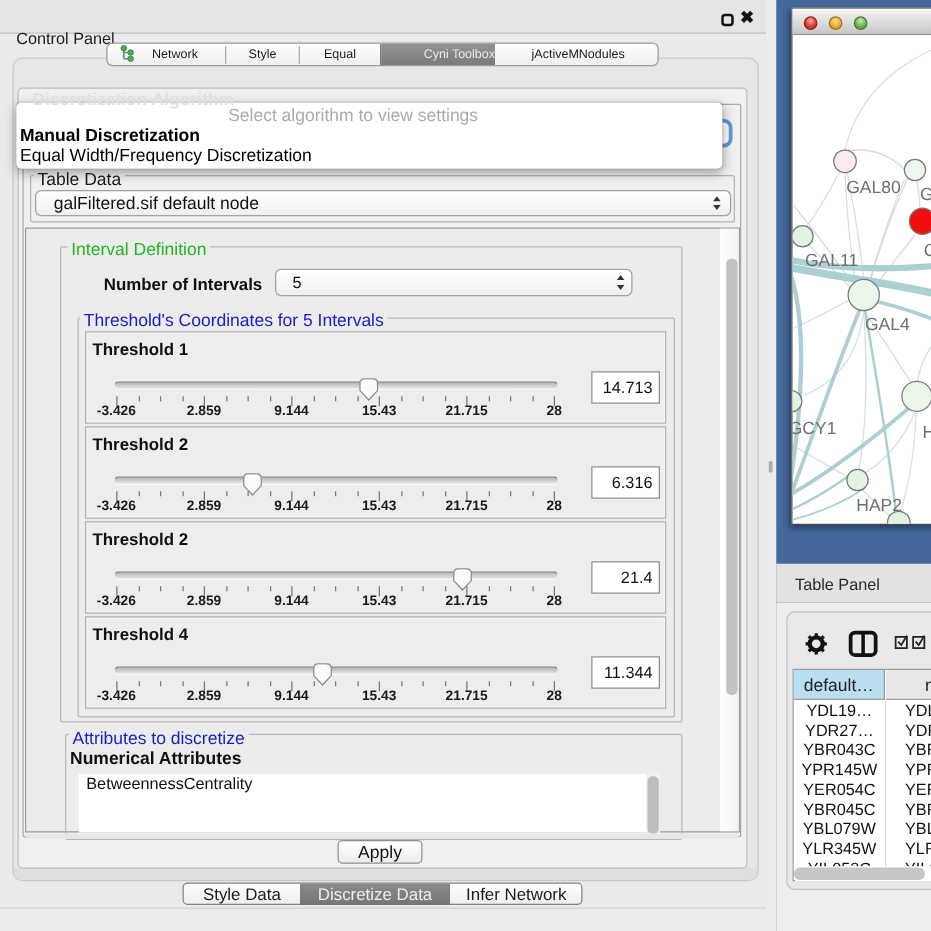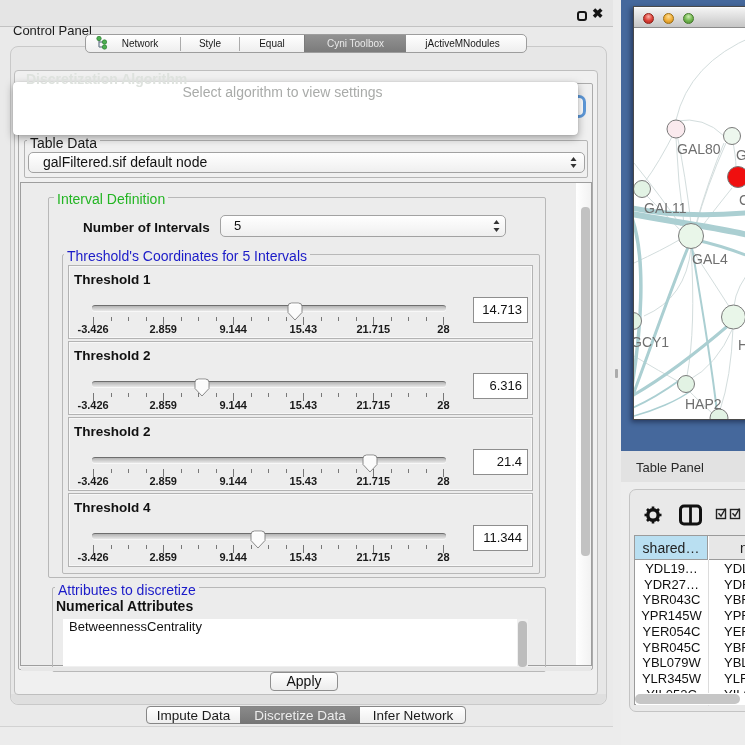--- a/index.html
+++ b/index.html
@@ -265,41 +265,43 @@
         <div>BetweennessCentrality</div>
       </div>
   <div id="listsb"></div>
       <div id="listsb-thumb"></div>
 
   <div class="abs" style="left:21px;top:667px;width:570px;height:4px;background:#E7E7E7;"></div>
 
   <div id="popup"></div>
   <div id="pop1">Select algorithm to view settings</div>
   <div id="ghost">Discretization Algorithm</div>
+  <div id="pop2">Manual Discretization</div>
+  <div id="pop3">Equal Width/Frequency Discretization</div>
 
   <div id="tabs">
     <div class="seg" style="left:0;width:94px;"><span style="margin-left:14px;">Network</span></div>
     <div class="segsep" style="left:94px;"></div>
     <div class="seg" style="left:95px;width:58px;">Style</div>
     <div class="segsep" style="left:153px;"></div>
     <div class="seg" style="left:154px;width:64px;">Equal</div>
-    <div id="seg-cyni" class="seg" style="left:218px;width:102px;border-left:1px solid #7B7B7B;">Cyni Toolbox</div>
+    <div id="seg-cyni" class="seg" style="left:218px;width:92px;border-left:1px solid #7B7B7B;text-align:right;">Cyni Toolbox</div>
     <div class="seg" style="left:312px;width:129px;">jActiveMNodules</div>
   </div>
   <svg class="abs" style="left:96px;top:36px;" width="12" height="14">
     <line x1="3" y1="3" x2="3" y2="11" stroke="#708090" stroke-width="1.3"></line>
     <line x1="3" y1="6" x2="8" y2="6" stroke="#708090" stroke-width="1.3"></line>
     <line x1="3" y1="11" x2="8" y2="11" stroke="#708090" stroke-width="1.3"></line>
     <circle cx="3" cy="2.5" r="2.2" fill="#4CAF50" stroke="#2E7D32" stroke-width="0.7"></circle>
     <circle cx="8.5" cy="6" r="2.2" fill="#4CAF50" stroke="#2E7D32" stroke-width="0.7"></circle>
     <circle cx="8.5" cy="11" r="2.2" fill="#4CAF50" stroke="#2E7D32" stroke-width="0.7"></circle>
   </svg>
   <div id="apply">Apply</div>
   <div id="btabs">
-    <div class="seg" style="left:0;width:93px;">Impute Data</div>
+    <div class="seg" style="left:0;width:93px;">Style Data</div>
     <div class="seg" style="left:93px;width:120px;background:linear-gradient(#8A8A8A,#757575);color:#EDEDED;">Discretize Data</div>
     <div class="seg" style="left:213px;width:106px;">Infer Network</div>
   </div>
 </div>
 <div class="abs" style="left:615px;top:369px;width:3px;height:9px;background:#ABABAB;border-radius:1px;"></div>
 
 <div id="rpanel">
   <div id="macwin">
     <div id="mactb">
       <div class="light" style="left:9px;background:radial-gradient(circle at 50% 30%,#F9AFA7,#DD4038 52%,#A6271E);border:1px solid #8F2119;"></div>
@@ -388,21 +390,21 @@
 <line x1="46.5" y1="2.5" x2="46.5" y2="19.5" stroke="#111" stroke-width="2.8"></line>
 <g stroke="#222" stroke-width="1.4" fill="none">
 <rect x="72.5" y="5.5" width="9" height="9"></rect>
 <path d="M74.5 9.3 L77 12 L81.5 4.5"></path>
 <rect x="86.5" y="5.5" width="9" height="9"></rect>
 <path d="M88.5 9.3 L91 12 L95.5 4.5"></path>
 </g>
         </g>
       </svg>
   <div id="ttable">
-        <div class="hcell" style="left:0;width:73px;background:#B9DFF1;">shared…</div>
+        <div class="hcell" style="left:0;width:73px;background:#B9DFF1;">default…</div>
         <div class="hcell" style="left:74px;width:120px;background:#E7E7E7;text-align:left;padding-left:31px;">n</div>
         <div class="abs" style="left:73px;top:24px;width:1px;height:146px;background:#DCDCDC;"></div>
         <div class="trow" style="left:0;width:73px;top:25.0px;text-align:center;">YDL19…</div>
         <div class="trow" style="left:89px;top:25.0px;">YDL194W</div>
         <div class="trow" style="left:0;width:73px;top:40.7px;text-align:center;">YDR27…</div>
         <div class="trow" style="left:89px;top:40.7px;">YDR277C</div>
         <div class="trow" style="left:0;width:73px;top:56.4px;text-align:center;">YBR043C</div>
         <div class="trow" style="left:89px;top:56.4px;">YBR043C</div>
         <div class="trow" style="left:0;width:73px;top:72.1px;text-align:center;">YPR145W</div>
         <div class="trow" style="left:89px;top:72.1px;">YPR145W</div>

